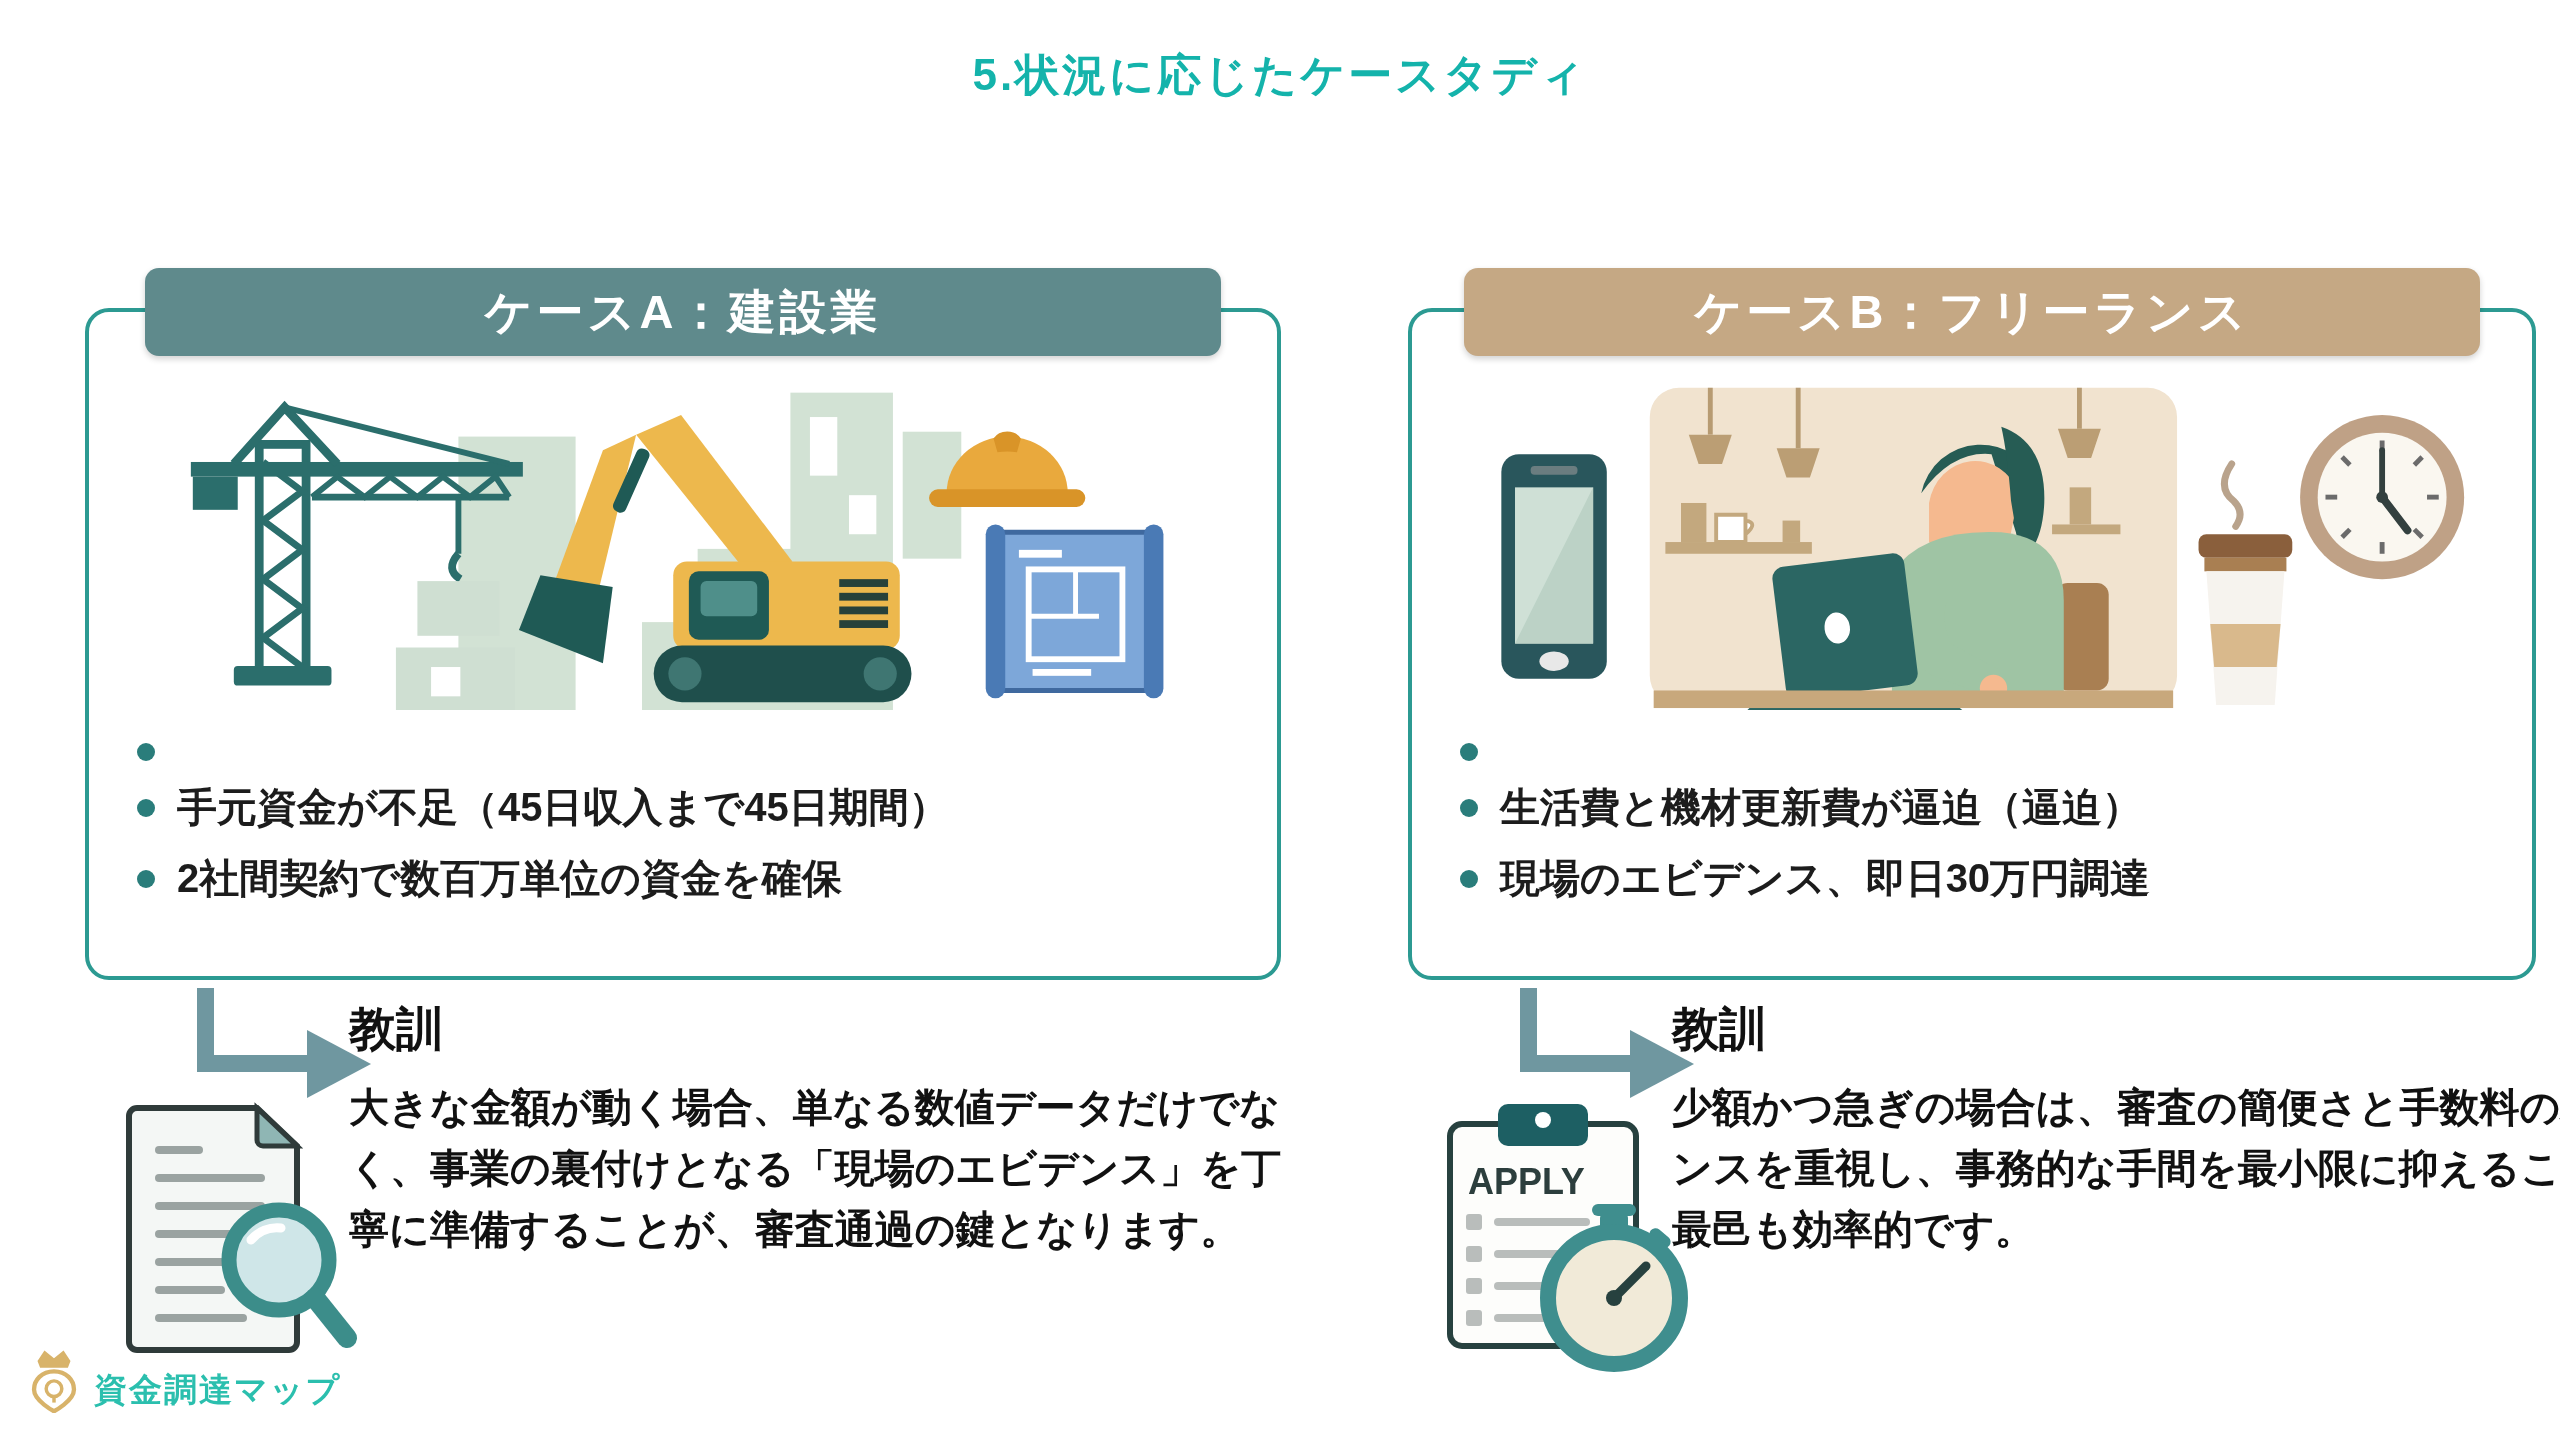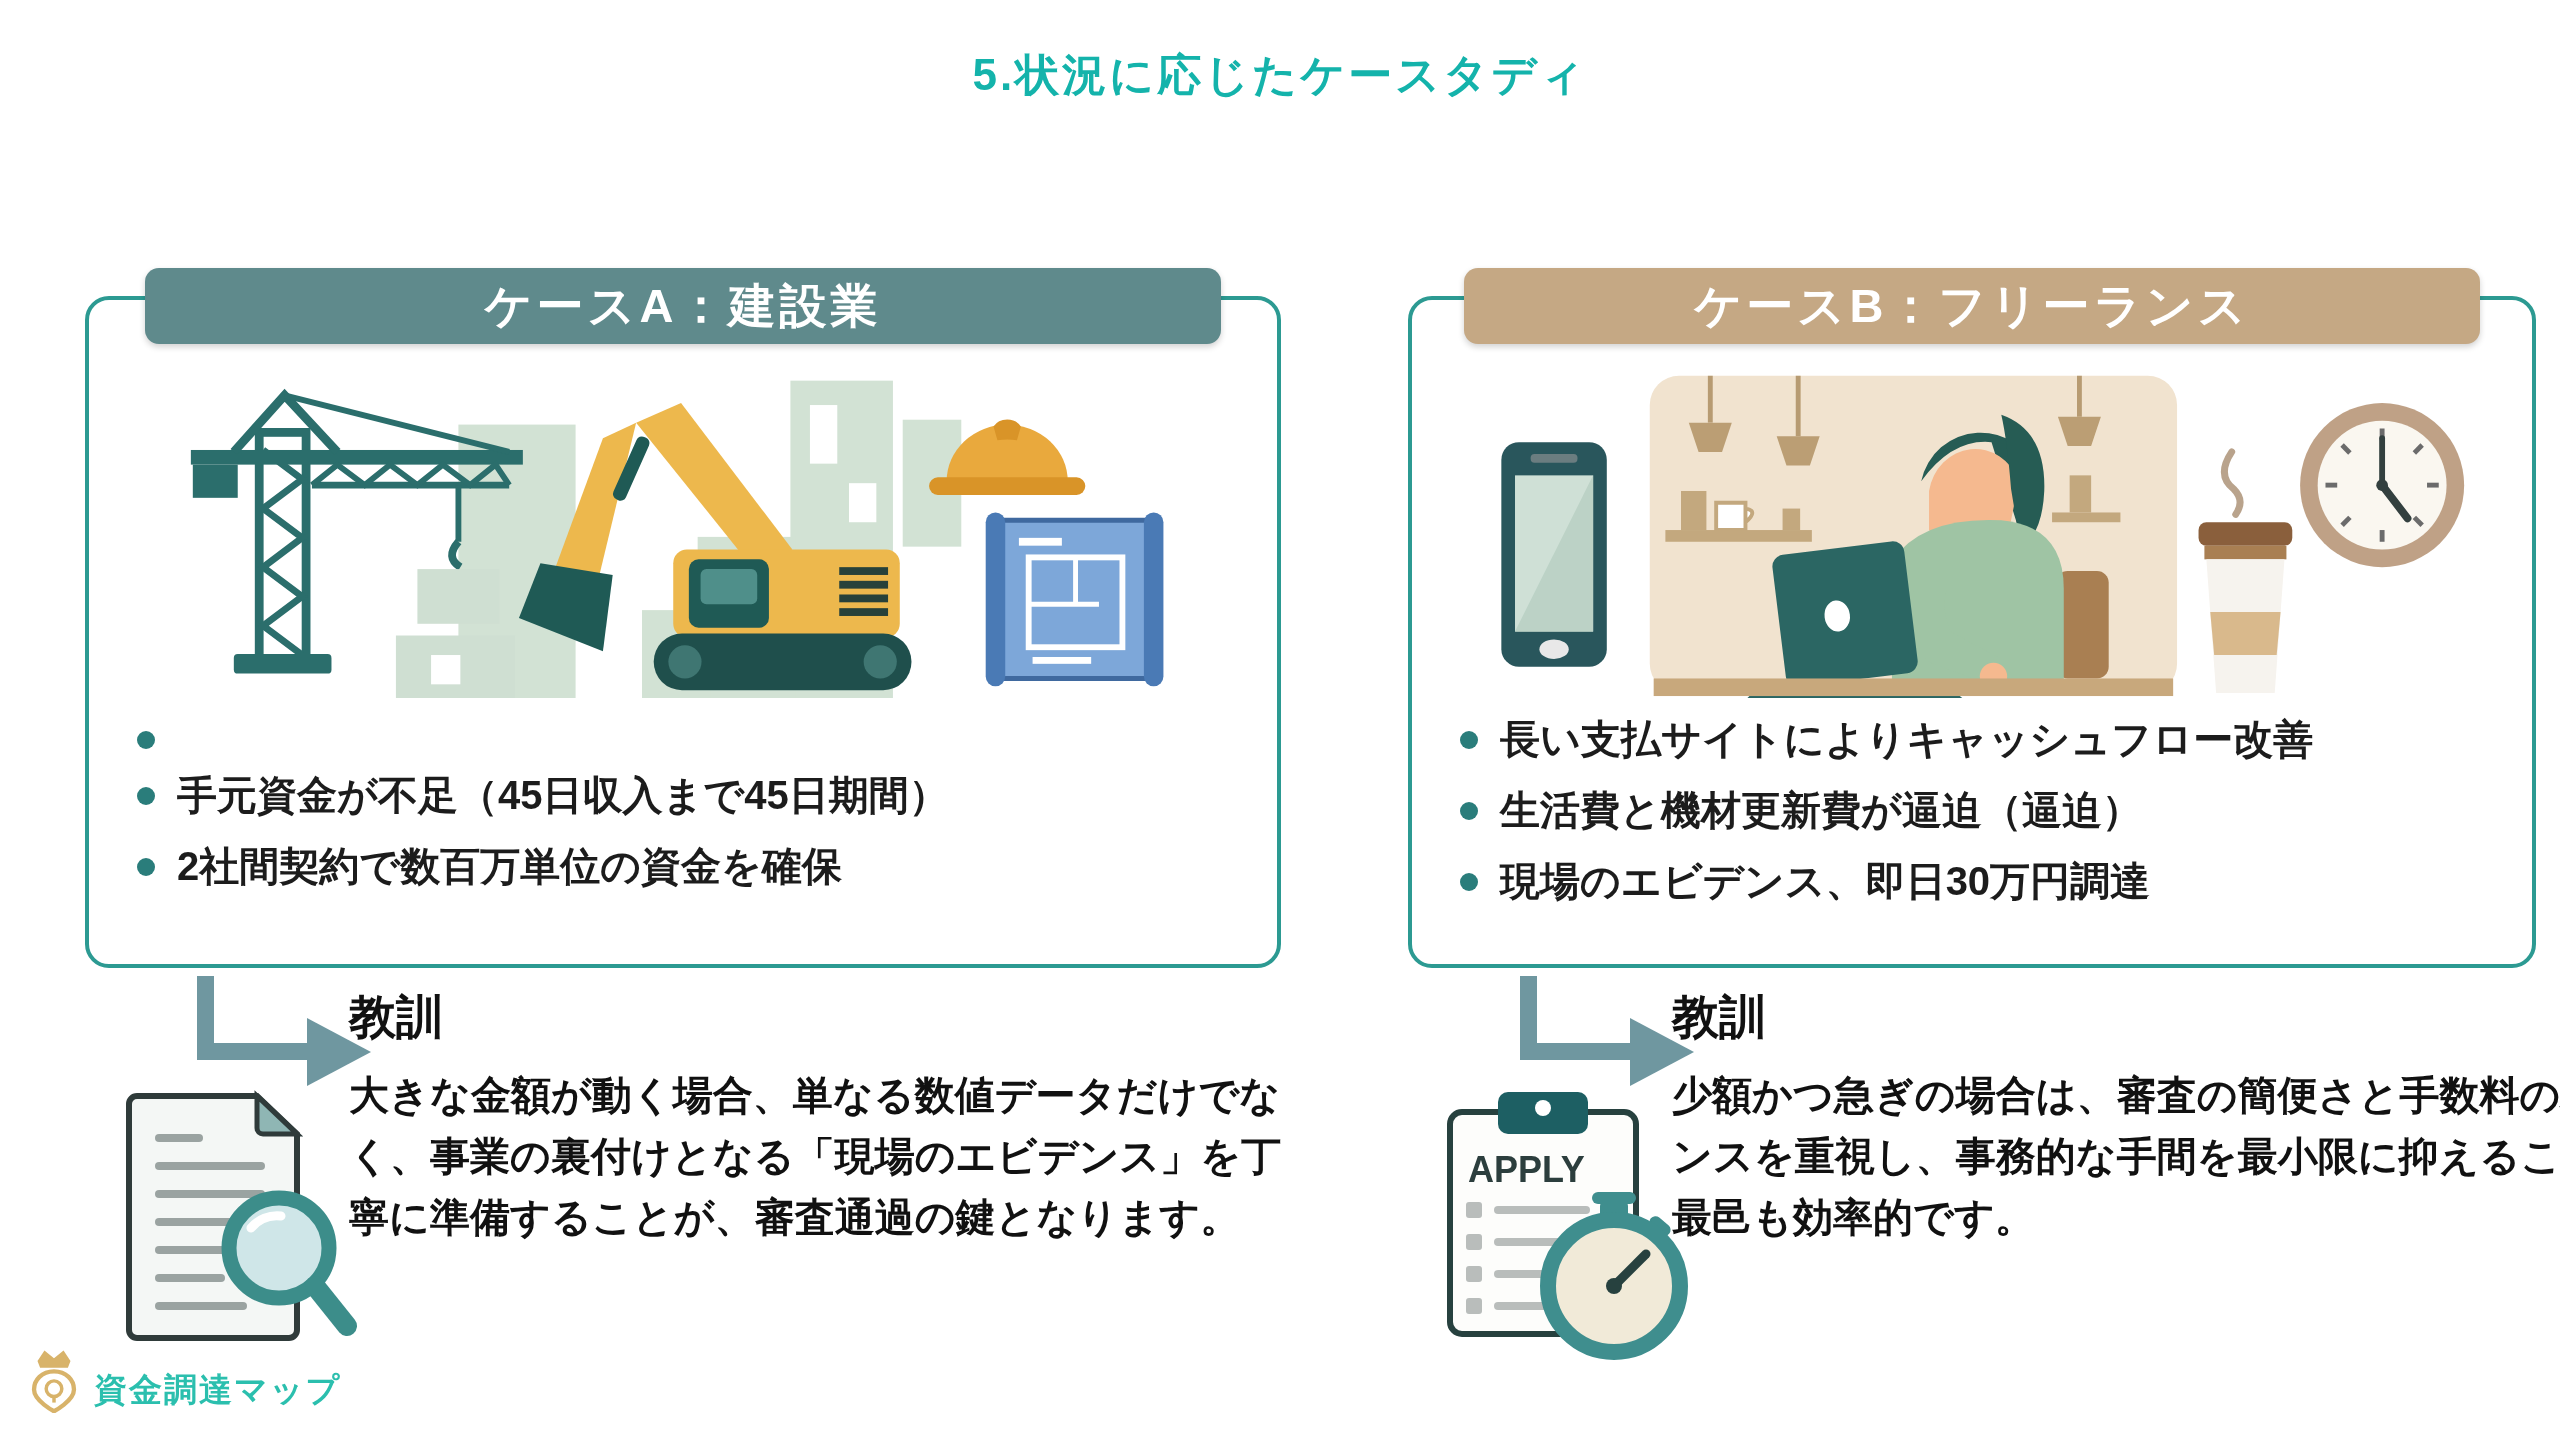--- a/index.html
+++ b/index.html
@@ -7,21 +7,21 @@
               font-family:"Liberation Sans","DejaVu Sans",sans-serif; }
   .slide { position:relative; width:2560px; height:1429px; background:#ffffff; }
 
   .page-title { position:absolute; top:46px; left:0; width:100%; text-align:center;
                 font-size:44px; font-weight:800; color:#14b3ab; letter-spacing:3px; }
 
   .case-col { position:absolute; top:268px; }
   .case-col.a { left:85px;  width:1196px; }
   .case-col.b { left:1408px; width:1128px; }
 
-  .case-header { position:relative; z-index:2; margin:0 auto; width:90%; height:76px;
+  .case-header { position:relative; z-index:2; margin:0 auto; width:90%; height:88px;
                  border-radius:14px; display:flex; align-items:center; justify-content:center;
                  color:#ffffff; font-size:47px; font-weight:800; letter-spacing:4px;
                  box-shadow:0 3px 6px rgba(0,0,0,.18); }
   .case-col.a .case-header { background:#5f8a8c; }
   .case-col.b .case-header { background:#c5a884; }
 
   .case-panel { position:relative; z-index:1; margin-top:-48px; height:672px;
                 border:4px solid #2c9a92; border-radius:24px; background:#ffffff;
                 padding-top:66px; }
 
@@ -240,21 +240,20 @@
             <line x1="950" y1="122" x2="950" y2="74" stroke="#33403f" stroke-width="6" stroke-linecap="round"></line>
             <line x1="950" y1="122" x2="976" y2="156" stroke="#33403f" stroke-width="8" stroke-linecap="round"></line>
             <circle cx="950" cy="122" r="6" fill="#33403f"></circle>
           </g>
         </svg>
       </div>
 
       <ul class="bullets">
         <li>
           <span class="dot"></span>
-          <span class="bullet-text">長い支払サイトによりキャッシュフロー改善</span>
         </li>
         <li>
           <span class="dot"></span>
           <span class="bullet-text">生活費と機材更新費が逼迫（逼迫）</span>
         </li>
         <li>
           <span class="dot"></span>
           <span class="bullet-text">現場のエビデンス、即日30万円調達</span>
         </li>
       </ul>

